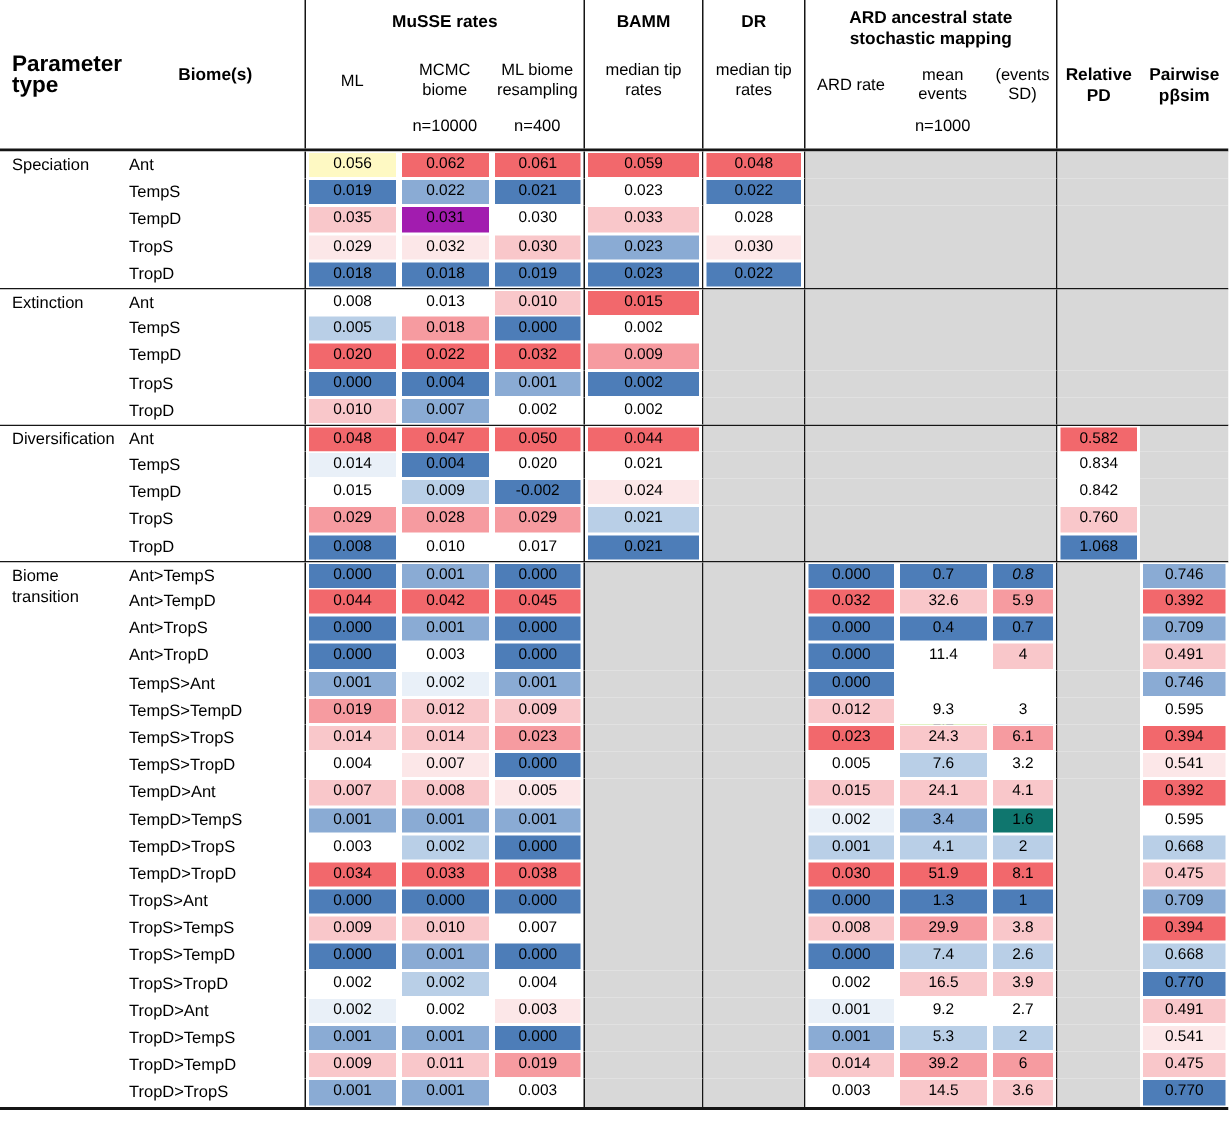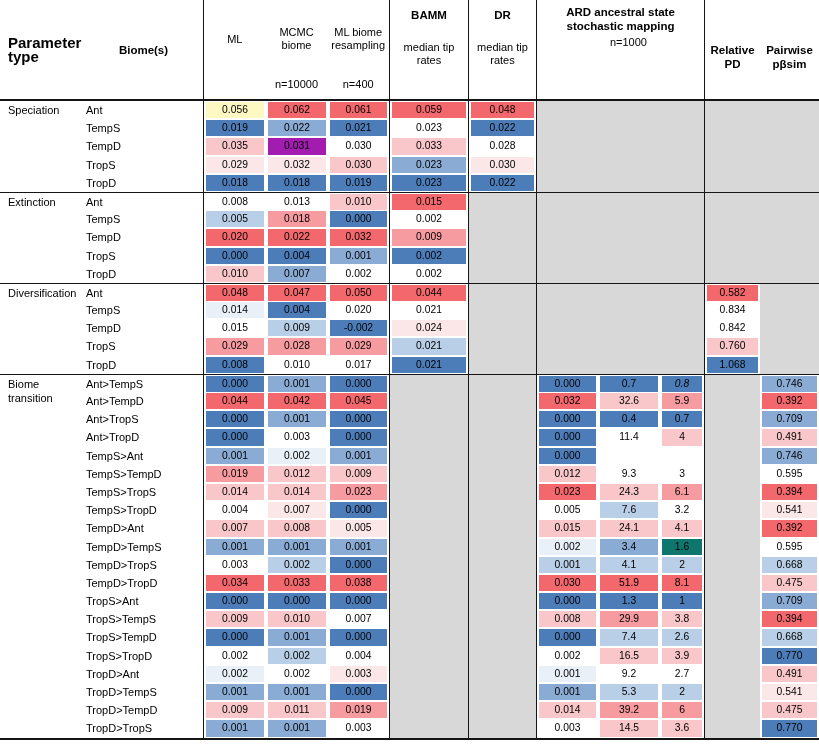--- a/index.html
+++ b/index.html
@@ -50,20 +50,21 @@
 
 <div class="table">
   <div class="header">
     <div class="w-param hdr-param">
       <span class="b">Parameter type</span>
     </div>
     <div class="w-biome bR hdr-biome">
       <span class="b">Biome(s)</span>
     </div>
     <div class="hg w-musse bR">
+      <div class="hg-title b">MuSSE rates</div>
       <div class="hg-cols">
         <div class="w-ml">ML</div>
         <div class="w-mcmc">MCMC biome</div>
         <div class="w-rs">ML biome resampling</div>
       </div>
       <div class="hg-n">
         <div class="w-ml"></div>
         <div class="w-mcmc">n=10000</div>
         <div class="w-rs">n=400</div>
       </div>
@@ -71,20 +72,25 @@
     <div class="w-bamm bR hdr-stack">
       <div class="ttl b">BAMM</div>
       <div class="sub">median tip rates</div>
     </div>
     <div class="w-dr bR hdr-stack">
       <div class="ttl b">DR</div>
       <div class="sub">median tip rates</div>
     </div>
     <div class="hg w-ardg bR">
       <div class="hg-title2 b">ARD ancestral state stochastic mapping</div>
+      <div class="hg-cols">
+        <div class="w-ard">ARD rate</div>
+        <div class="w-ev">mean events</div>
+        <div class="w-sd">(events SD)</div>
+      </div>
       <div class="hg-n">
         <div class="w-ard"></div>
         <div class="w-ev">n=1000</div>
         <div class="w-sd"></div>
       </div>
     </div>
     <div class="w-pd hdr-bold2">
       <span class="b">Relative PD</span>
     </div>
     <div class="w-pb hdr-bold2">

